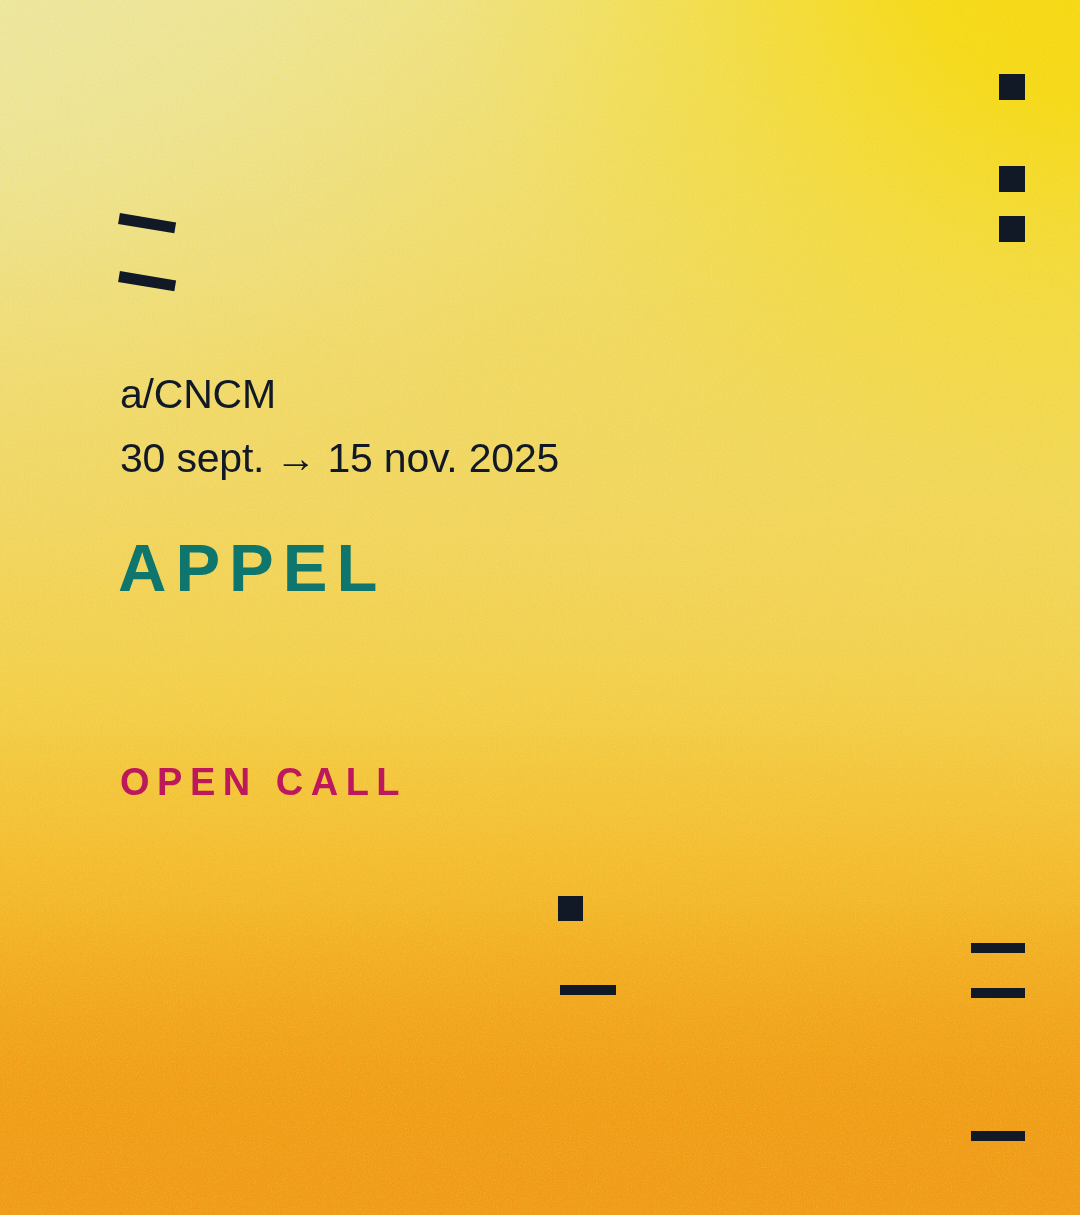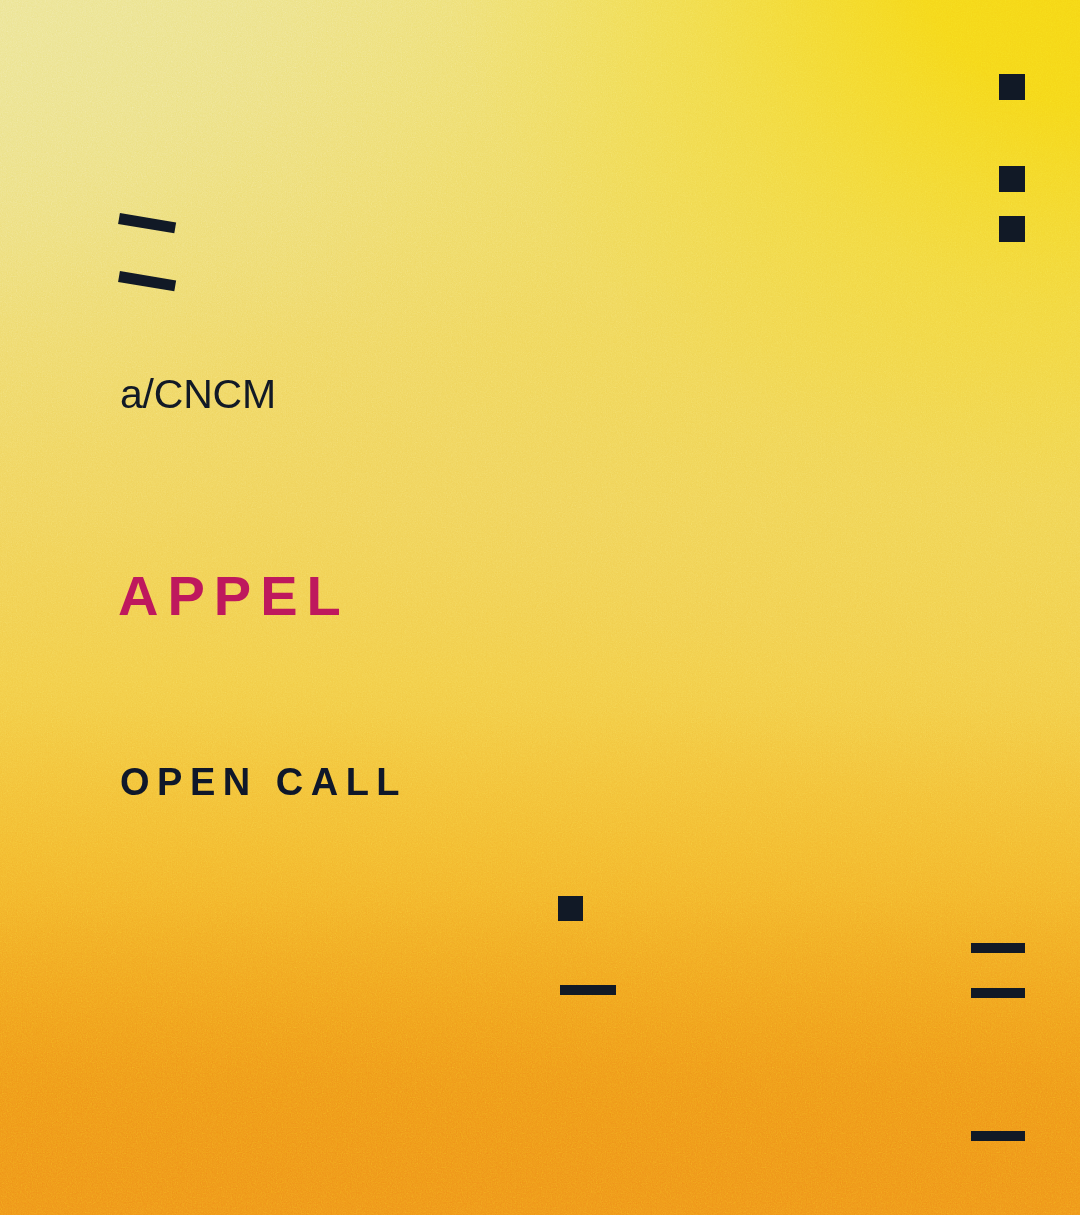--- a/index.html
+++ b/index.html
@@ -143,39 +143,39 @@
     font-weight: 400;
     letter-spacing: -0.2px;
     color: #111926;
     white-space: nowrap;
   }
   .meta .line { display: block; }
 
   .headline {
     position: absolute;
     left: 118px;
-    top: 552px;
-    font-size: 56px;
+    top: 524px;
+    font-size: 67px;
     line-height: 88px;
     font-weight: 700;
     letter-spacing: 9px;
-    color: #be185d;
+    color: #0f766e;
     white-space: nowrap;
   }
   .headline .line { display: block; }
 
   .subhead {
     position: absolute;
     left: 120px;
     top: 760px;
     font-size: 38px;
     line-height: 44px;
     font-weight: 700;
     letter-spacing: 7.5px;
-    color: #0f172a;
+    color: #be185d;
     white-space: nowrap;
   }
 </style>
 </head>
 <body>
 
 <div id="poster">
 
   <div class="grad-base"></div>
   <div class="grad-tr"></div>
@@ -210,20 +210,21 @@
 
     <span class="sq sq-mid"></span>
     <span class="dash dash-mid"></span>
 
     <span class="dash dash-br-1"></span>
     <span class="dash dash-br-2"></span>
     <span class="dash dash-br-3"></span>
 
     <div class="meta">
       <span class="line">a/CNCM</span>
+      <span class="line">30 sept. → 15 nov. 2025</span>
     </div>
 
     <div class="headline">
       <span class="line">APPEL</span>
     </div>
 
     <div class="subhead">OPEN CALL</div>
 
   </div>
 </div>

